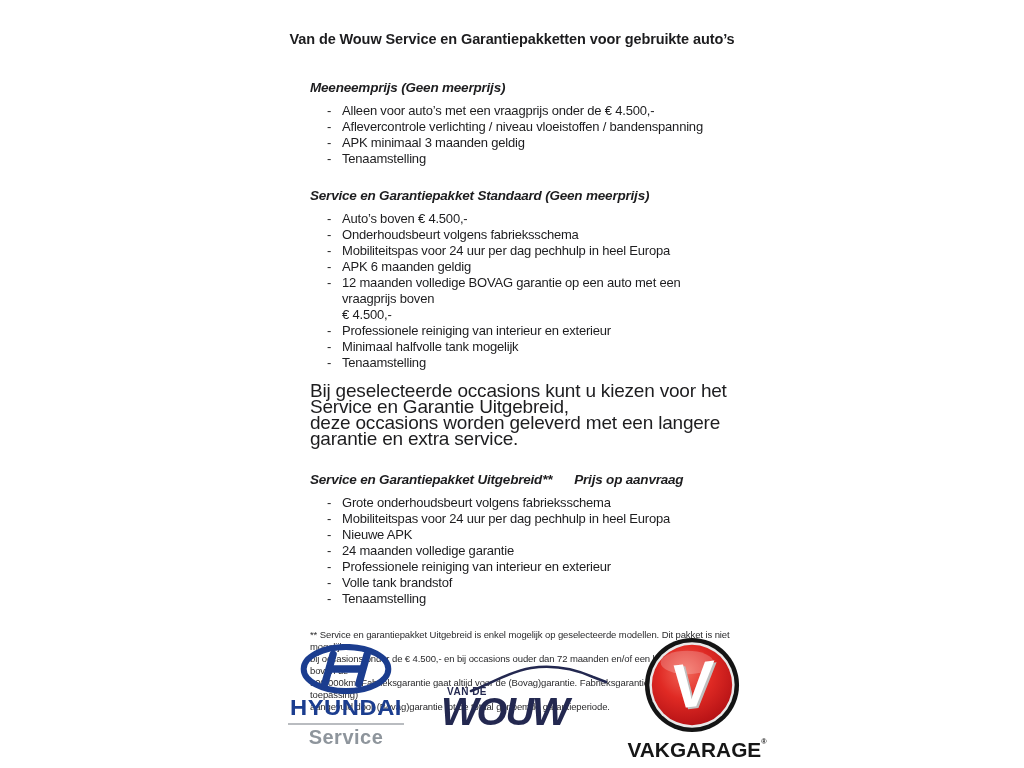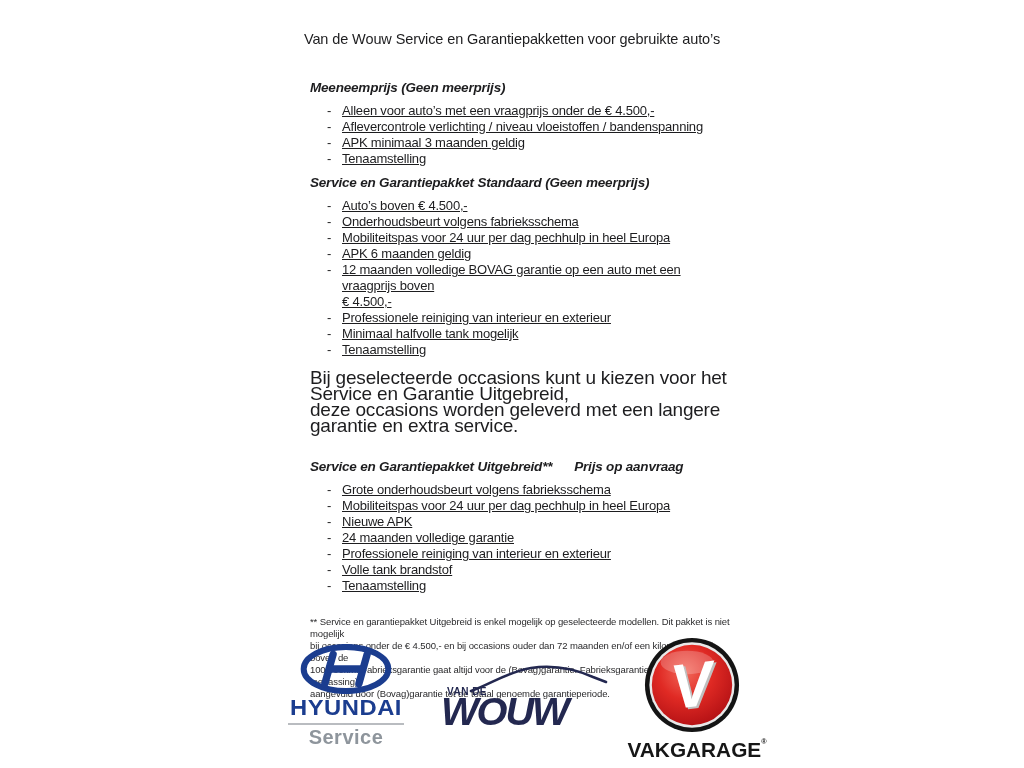--- a/index.html
+++ b/index.html
@@ -10,21 +10,21 @@
     color: #1d1d1f;
     position: relative;
     overflow: hidden;
   }
   .page-title {
     position: absolute;
     top: 31px; left: 0;
     width: 1024px;
     text-align: center;
     font-size: 14.5px;
-    font-weight: normal;
+    font-weight: bold;
     letter-spacing: -0.1px;
   }
   .content {
     position: absolute;
     left: 310px; top: 80px;
     width: 440px;
   }
   .sec-heading {
     font-size: 13.5px;
     font-weight: bold;
@@ -43,23 +43,22 @@
     letter-spacing: -0.2px;
   }
   .bullet-dash {
     width: 15px;
     margin-left: 17px;
     flex: 0 0 15px;
   }
   .bullet-text {
     white-space: pre-line;
     max-width: 395px;
-    text-decoration: underline;
-  }
-  .sec2 { margin-top: 8px; }
+  }
+  .sec2 { margin-top: 21px; }
   .para {
     margin-top: 12px;
     font-size: 19px;
     line-height: 16px;
     letter-spacing: -0.2px;
     white-space: pre-line;
   }
   .sec3 { margin-top: 25px; }
   .footnote {
     margin-top: 22px;

